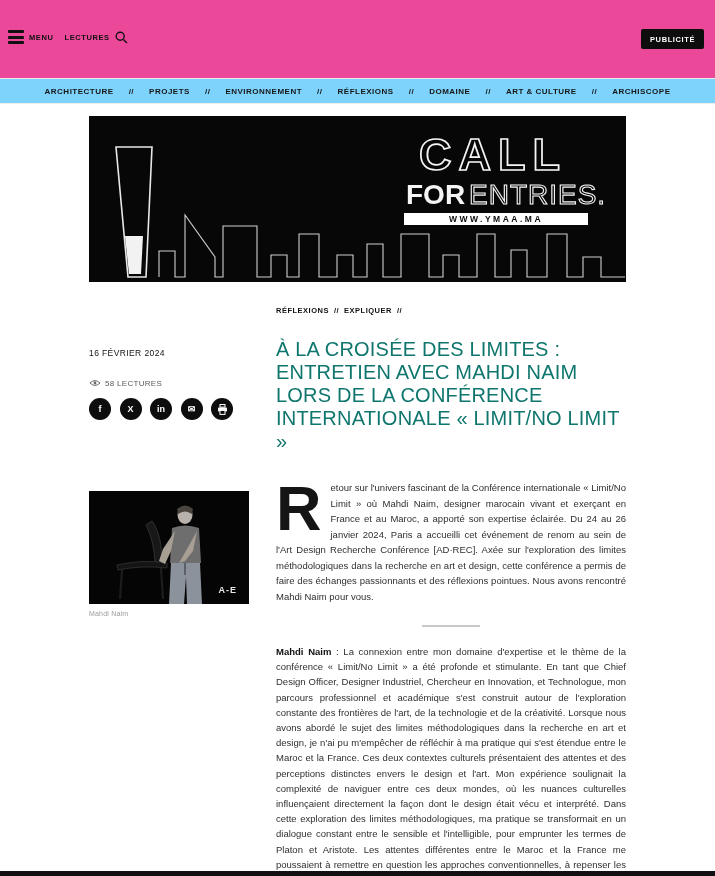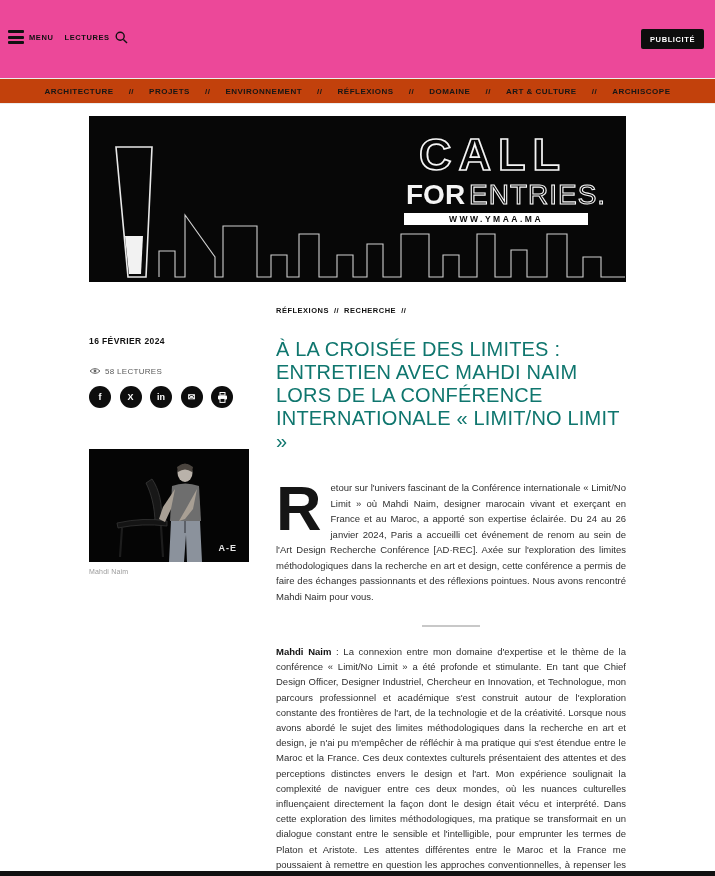--- a/index.html
+++ b/index.html
@@ -19,36 +19,36 @@
   .hamburger i { display:block; width:16px; height:3px; background:#111; border-radius:1px; }
   .hamburger i + i { margin-top:2.5px; }
   .logo { position:absolute; left:50%; top:2px; transform:translateX(-50%); color:#0d0d0d; white-space:nowrap; line-height:64px; }
   .logo-big { font-size:57px; font-weight:bold; letter-spacing:-1px; }
   .logo-plus { font-size:27px; font-weight:bold; vertical-align:13px; margin:0 2px; }
   .logo-reg { font-size:9px; vertical-align:40px; font-weight:bold; }
   .pub-btn { position:absolute; right:11px; top:29px; background:#0d0d0d; color:#fff; font-size:7.5px; font-weight:bold; letter-spacing:.6px; padding:6px 9px 5px; border-radius:2px; }
 
   
   .mainnav { height:26px; display:flex; justify-content:center; align-items:center; gap:15px;
-    border-top:1px solid #ececec; border-bottom:1px solid #ececec; background:#c2410c;
+    border-top:1px solid #ececec; border-bottom:1px solid #ececec; background:#7dd3fc;
     font-size:8px; font-weight:bold; letter-spacing:.5px; color:#161616; }
   .mainnav .sep { font-weight:bold; color:#161616; }
 
   
   main { width:537px; margin:12px auto 0; }
   .banner { display:block; line-height:0; }
 
   .article-grid { display:flex; gap:27px; margin-top:21px; }
   aside.meta { width:160px; flex:none; padding-top:33px; }
-  .date { font-size:8.5px; font-weight:bold; letter-spacing:.4px; color:#111; }
+  .date { font-size:8.5px; font-weight:normal; letter-spacing:.4px; color:#111;margin-top:12px; }
   .reads { margin-top:21px; display:flex; align-items:flex-start; gap:4px; font-size:8px; letter-spacing:.3px; color:#5a5a5a; }
   .social { display:flex; gap:8.5px; margin-top:10px; }
   .social button { width:22px; height:22px; border-radius:50%; background:#0d0d0d; color:#fff;
     font-size:9px; font-weight:bold; display:flex; align-items:center; justify-content:center; line-height:1; }
-  figure.photo { margin-top:41px; width:159px; }
+  figure.photo { margin-top:71px; width:159px; }
   figure.photo svg { display:block; }
   figcaption { margin-top:6px; font-size:7px; color:#9a9a9a; letter-spacing:.2px; }
 
   section.content { flex:1; min-width:0; padding-top:3px; }
   .cats { display:flex; gap:5px; font-size:7.5px; font-weight:bold; letter-spacing:.5px; color:#111; }
   h1.title { margin-top:23px; font-size:20px; line-height:23px; font-weight:normal; color:#0f766e; letter-spacing:.2px; }
   .intro { margin-top:27px; font-size:9.5px; line-height:15.5px; text-align:justify; color:#2f2f2f; }
   .dropcap { float:left; font-size:63px; line-height:50px; font-weight:600; color:#151515; padding:3px 9px 0 0; }
   .divider { width:58px; border-top:2px solid #c8c8c8; margin:21px auto 17px; }
   .question { font-size:9px; line-height:13.5px; font-weight:bold; text-align:justify; color:#262626; letter-spacing:.1px; }
@@ -168,21 +168,21 @@
           <text x="148" y="102" text-anchor="end" font-family="Liberation Sans, sans-serif" font-size="9" font-weight="bold" letter-spacing="1" fill="#e6e6e6">A-E</text>
         </svg>
         <figcaption>Mahdi Naim</figcaption>
       </figure>
     </aside>
 
     <section class="content">
       <div class="cats">
         <a>RÉFLEXIONS</a>
         <span>//</span>
-        <a>RECHERCHE</a>
+        <a>EXPLIQUER</a>
         <span>//</span>
       </div>
 
       <h1 class="title">À LA CROISÉE DES LIMITES : ENTRETIEN AVEC MAHDI NAIM LORS DE LA CONFÉRENCE INTERNATIONALE « LIMIT/NO LIMIT »</h1>
 
       <p class="intro">
         <span class="dropcap">R</span><span>etour sur l'univers fascinant de la Conférence internationale « Limit/No Limit » où Mahdi Naim, designer marocain vivant et exerçant en France et au Maroc, a apporté son expertise éclairée. Du 24 au 26 janvier 2024, Paris a accueilli cet événement de renom au sein de l'Art Design Recherche Conférence [AD·REC]. Axée sur l'exploration des limites méthodologiques dans la recherche en art et design, cette conférence a permis de faire des échanges passionnants et des réflexions pointues. Nous avons rencontré Mahdi Naim pour vous.</span>
       </p>
 
       <div class="divider"></div>

